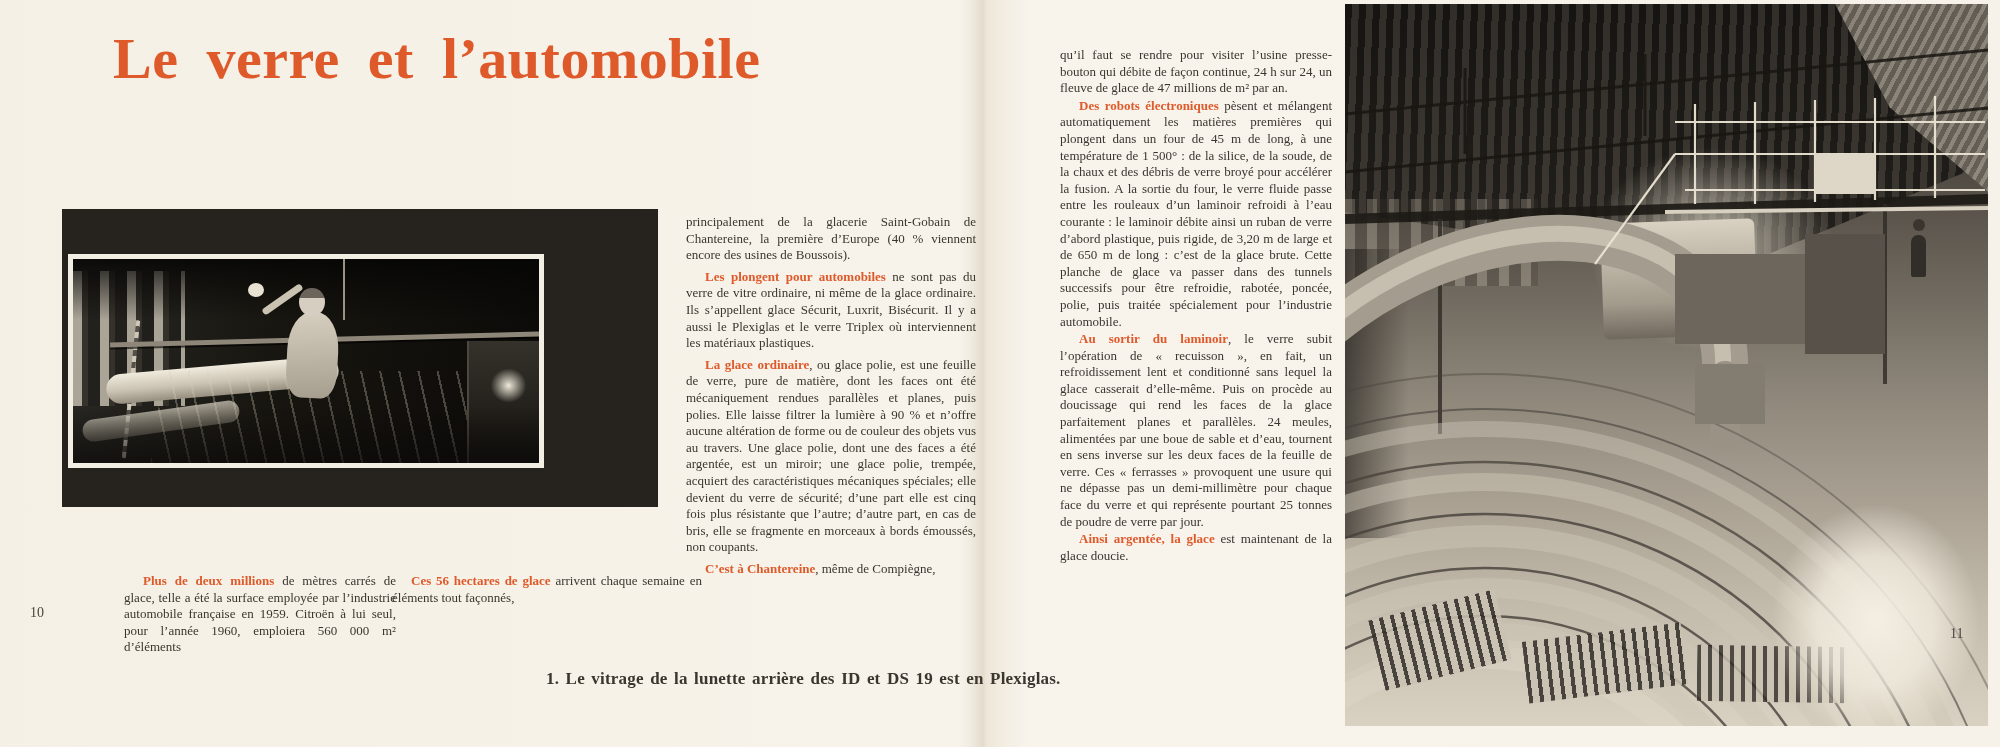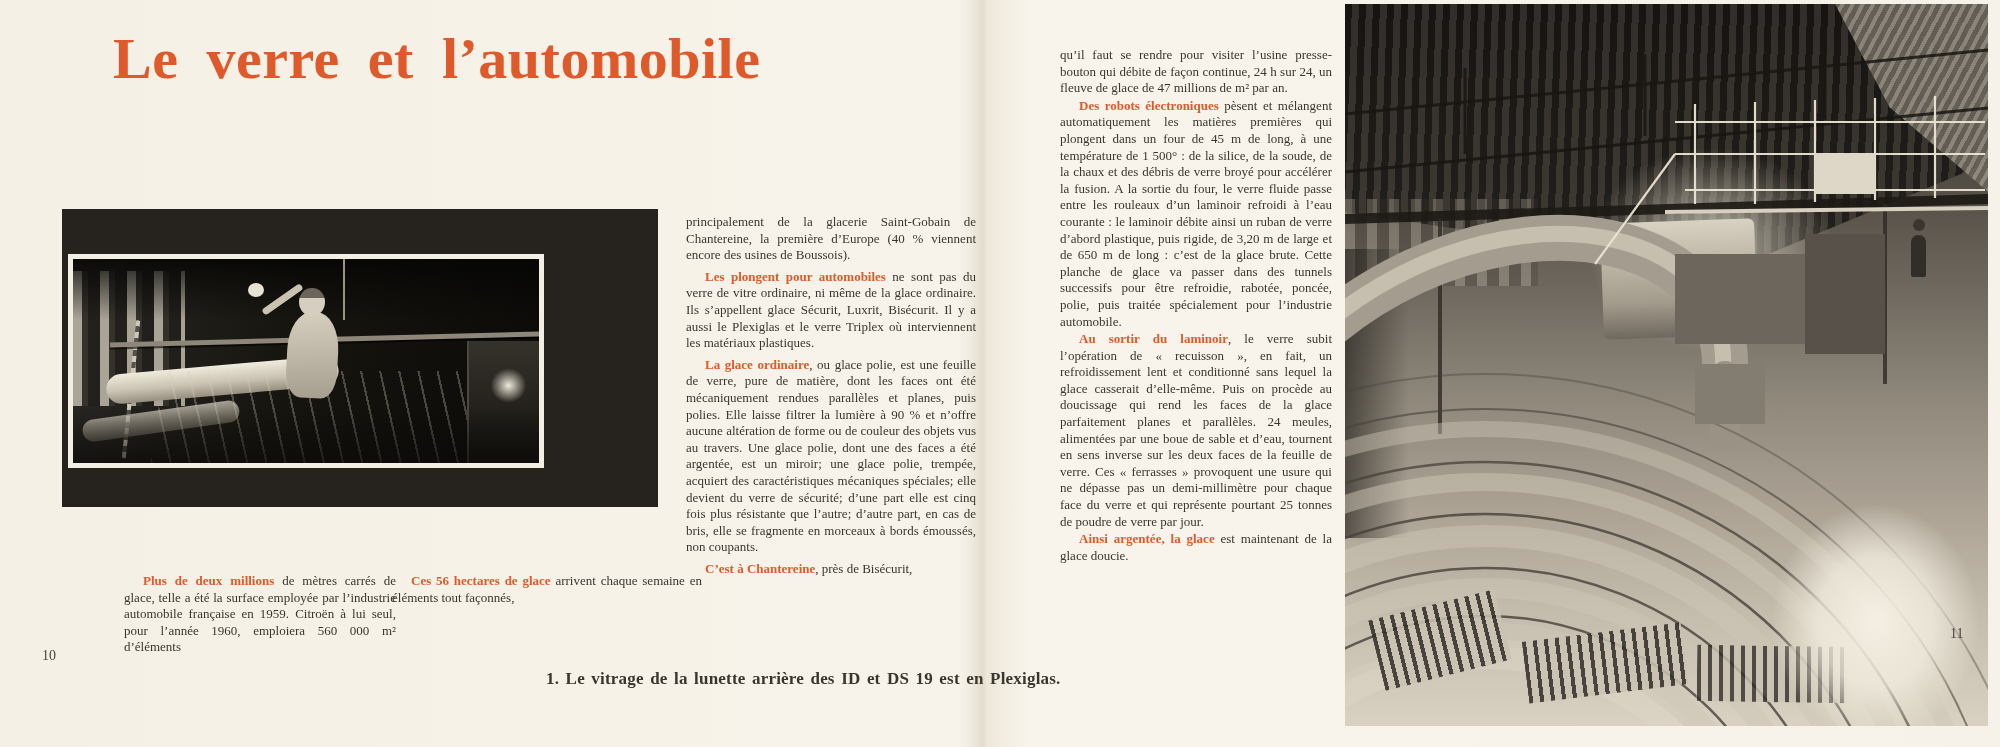--- a/index.html
+++ b/index.html
@@ -55,21 +55,21 @@
   .col-2 p + p{margin-top:3px;}
   .col-3{left:686px;top:214px;width:290px;}
   .col-3 p + p{margin-top:5px;}
   .col-r{left:1060px;top:47px;width:272px;}
   .col-r p + p{margin-top:1px;}
   .ind{text-indent:19px;}
   .lead{color:#df5a2b;font-weight:bold;}
   .footnote{position:absolute;left:546px;top:669px;font-size:17px;font-weight:700;
     letter-spacing:.2px;word-spacing:2px;white-space:nowrap;color:#3a362f;}
   .pagenum{position:absolute;font-size:14px;color:#4a453d;}
-  .pagenum-left{left:30px;top:648px;margin-left:12px;}
+  .pagenum-left{left:30px;top:605px;}
   .pagenum-right{left:1950px;top:626px;z-index:5;}
   
   .photo-right{position:absolute;left:1345px;top:4px;width:643px;height:722px;margin:0;overflow:hidden;
     background:linear-gradient(180deg,#2e2b27 0%,#403c36 14%,#58524a 28%,#746d63 42%,#918a7d 56%,#aba294 70%,#c3bbab 84%,#d9d2c2 100%);}
   .photo-right div{position:absolute;}
   .pr-roof{left:0;top:0;width:100%;height:40%;
     background:repeating-linear-gradient(92deg,rgba(12,11,9,.6) 0 7px,rgba(58,53,47,.6) 7px 14px),
                linear-gradient(180deg,#25221f 0%,#3b3731 60%,#4e4840 100%);
     clip-path:polygon(0 0,100% 0,100% 55%,60% 92%,0 72%);}
   .pr-roof-light{right:0;top:0;width:34%;height:26%;opacity:.9;
@@ -129,21 +129,21 @@
   </div>
 
   <div class="col col-2">
     <p class="ind"><span class="lead">Ces 56 hectares de glace</span><span> arrivent chaque semaine en éléments tout façonnés,</span></p>
   </div>
 
   <div class="col col-3">
     <p><span>principalement de la glacerie Saint-Gobain de Chantereine, la première d’Europe (40 % viennent encore des usines de Boussois).</span></p>
     <p class="ind"><span class="lead">Les plongent pour automobiles</span><span> ne sont pas du verre de vitre ordinaire, ni même de la glace ordinaire. Ils s’appellent glace Sécurit, Luxrit, Bisécurit. Il y a aussi le Plexiglas et le verre Triplex où interviennent les matériaux plastiques.</span></p>
     <p class="ind"><span class="lead">La glace ordinaire</span><span>, ou glace polie, est une feuille de verre, pure de matière, dont les faces ont été mécaniquement rendues parallèles et planes, puis polies. Elle laisse filtrer la lumière à 90 % et n’offre aucune altération de forme ou de couleur des objets vus au travers. Une glace polie, dont une des faces a été argentée, est un miroir; une glace polie, trempée, acquiert des caractéristiques mécaniques spéciales; elle devient du verre de sécurité; d’une part elle est cinq fois plus résistante que l’autre; d’autre part, en cas de bris, elle se fragmente en morceaux à bords émoussés, non coupants.</span></p>
-    <p class="ind"><span class="lead">C’est à Chantereine</span><span>, près de Bisécurit,</span></p>
+    <p class="ind"><span class="lead">C’est à Chantereine</span><span>, même de Compiègne,</span></p>
   </div>
 
   <div class="footnote">1. Le vitrage de la lunette arrière des ID et DS 19 est en Plexiglas.</div>
   <div class="pagenum pagenum-left">10</div>
 
   <div class="fold"></div>
 
   <div class="col col-r">
     <p><span>qu’il faut se rendre pour visiter l’usine presse-bouton qui débite de façon continue, 24 h sur 24, un fleuve de glace de 47 millions de m² par an.</span></p>
     <p class="ind"><span class="lead">Des robots électroniques</span><span> pèsent et mélangent automatiquement les matières premières qui plongent dans un four de 45 m de long, à une température de 1 500° : de la silice, de la soude, de la chaux et des débris de verre broyé pour accélérer la fusion. A la sortie du four, le verre fluide passe entre les rouleaux d’un laminoir refroidi à l’eau courante : le laminoir débite ainsi un ruban de verre d’abord plastique, puis rigide, de 3,20 m de large et de 650 m de long : c’est de la glace brute. Cette planche de glace va passer dans des tunnels successifs pour être refroidie, rabotée, poncée, polie, puis traitée spécialement pour l’industrie automobile.</span></p>

